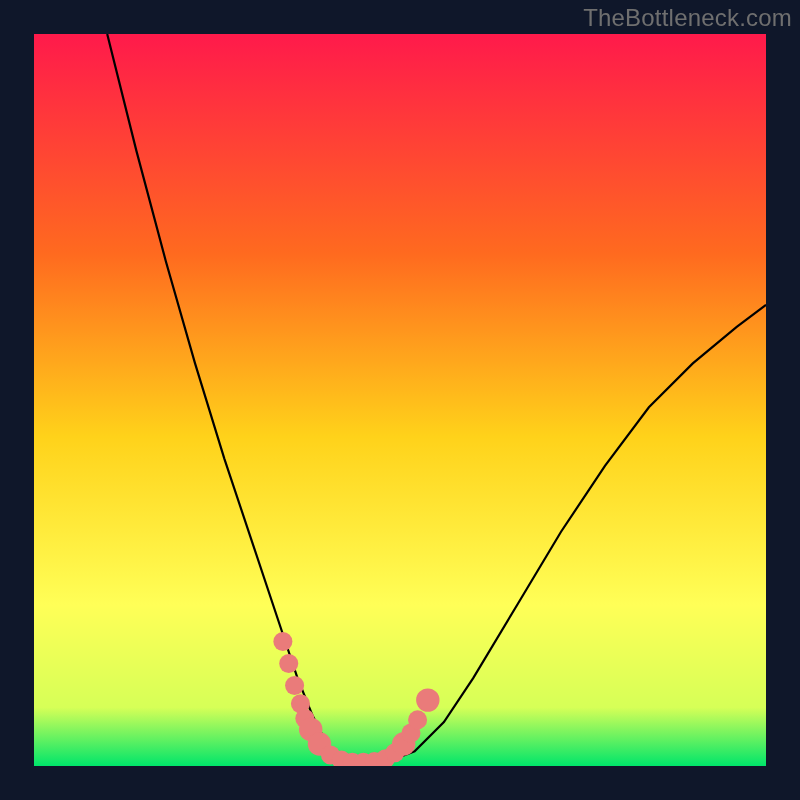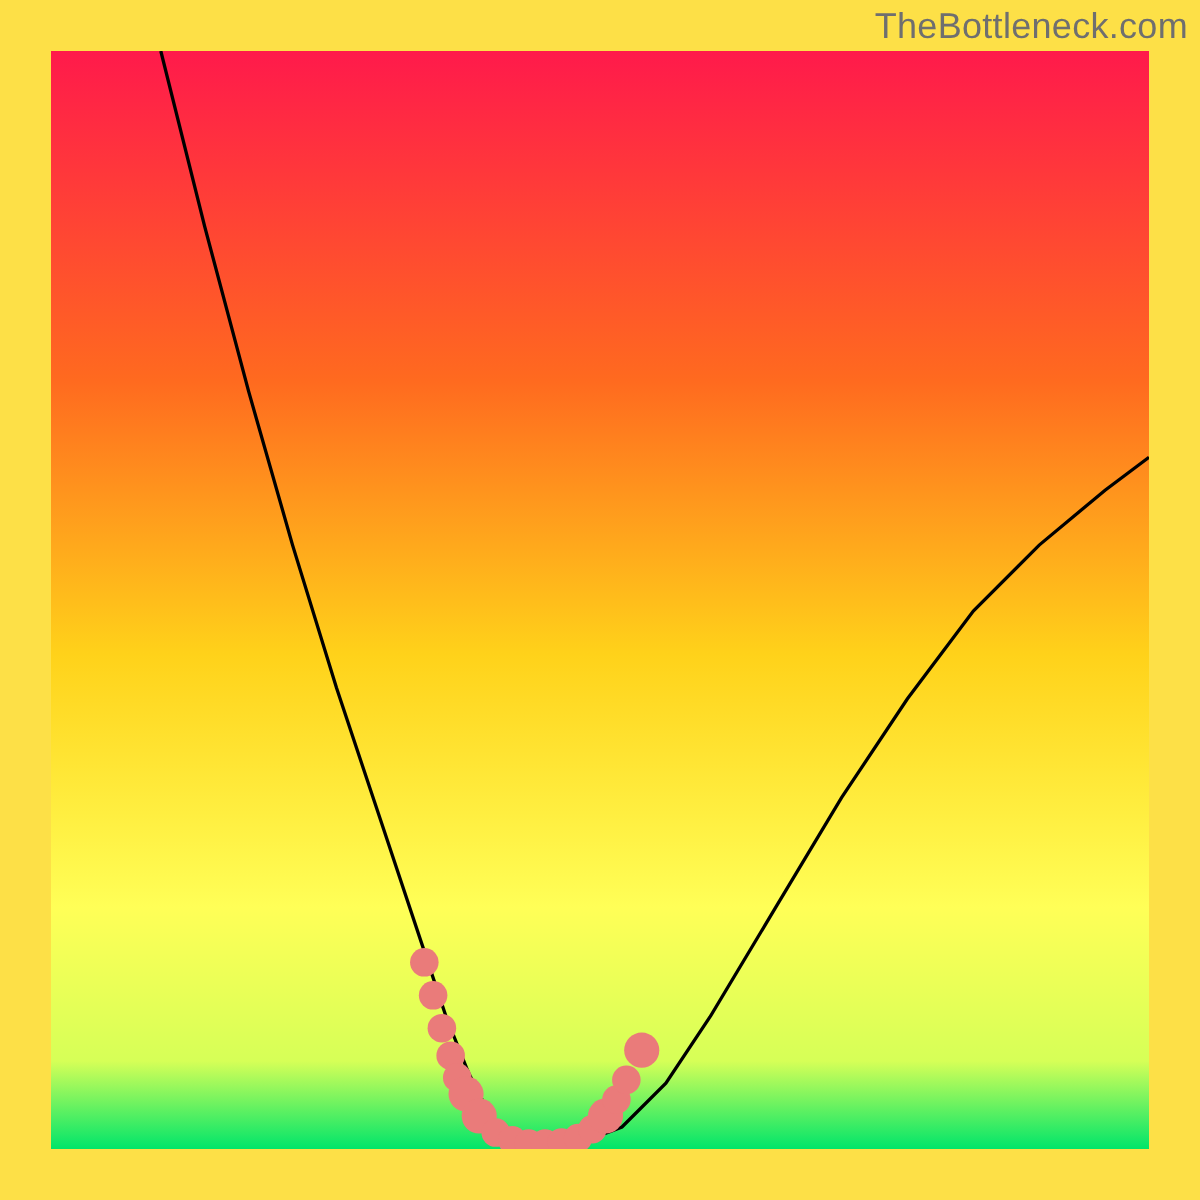--- a/index.html
+++ b/index.html
@@ -10,21 +10,21 @@
     overflow: hidden;
     background: #000;
     font-family: Arial, Helvetica, sans-serif;
   }
   .frame {
     position: absolute;
     left: 0;
     top: 0;
     width: 800px;
     height: 800px;
-    background: #fde047;
+    background: #0f172a;
   }
   .plot-area {
     position: absolute;
     left: 34px;
     top: 34px;
     width: 732px;
     height: 732px;
     overflow: hidden;
   }
   .watermark {

